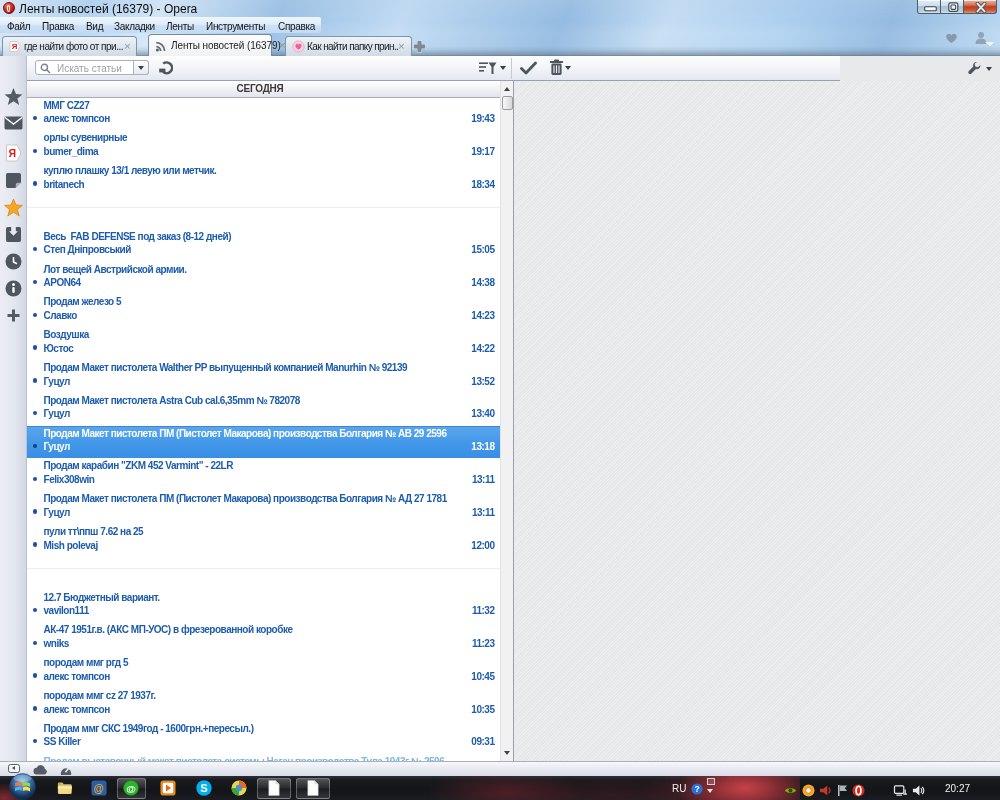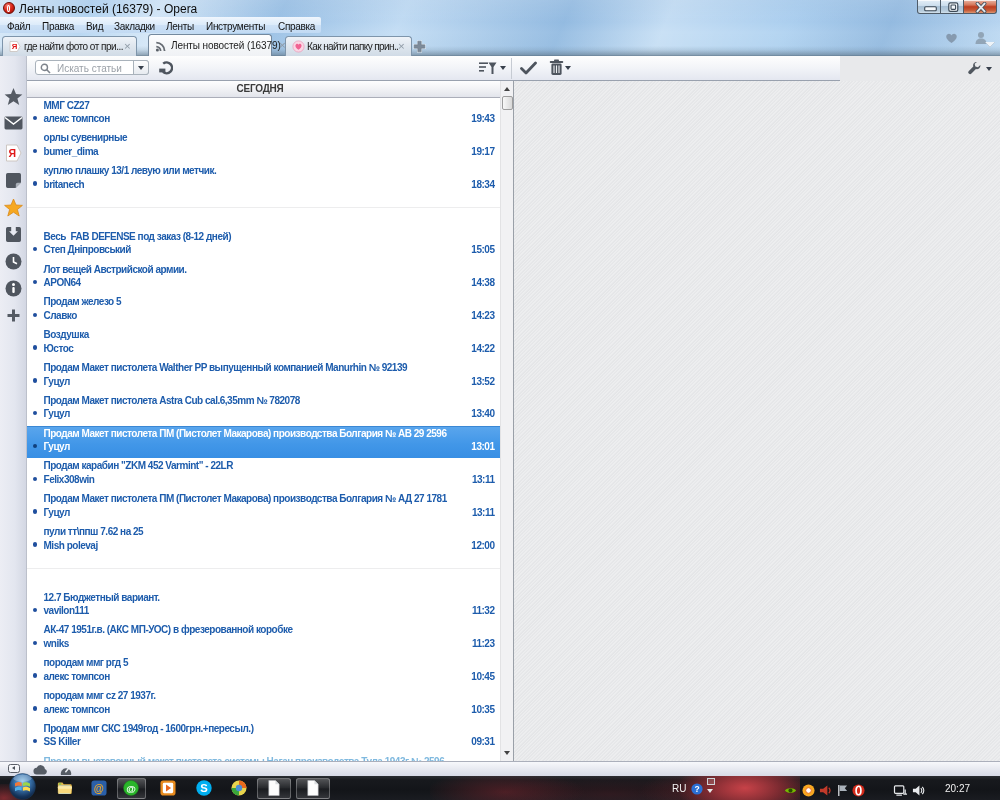--- a/index.html
+++ b/index.html
@@ -349,21 +349,21 @@
       <div class="t">Продам Макет пистолета Astra Cub cal.6,35mm № 782078</div>
       <div class="b"></div>
       <div class="a">Гуцул</div>
       <div class="tm">13:40</div>
       <div class="sep"></div>
     </div>
     <div class="row sel" style="top: 344.5px;">
       <div class="t">Продам Макет пистолета ПМ (Пистолет Макарова) производства Болгария № АВ 29 2596</div>
       <div class="b"></div>
       <div class="a">Гуцул</div>
-      <div class="tm">13:01</div>
+      <div class="tm">13:18</div>
       <div class="sep"></div>
     </div>
     <div class="row" style="top: 377.3px;">
       <div class="t">Продам карабин "ZKM 452 Varmint" - 22LR</div>
       <div class="b"></div>
       <div class="a">Felix308win</div>
       <div class="tm">13:11</div>
       <div class="sep"></div>
     </div>
     <div class="row" style="top: 410.1px;">

